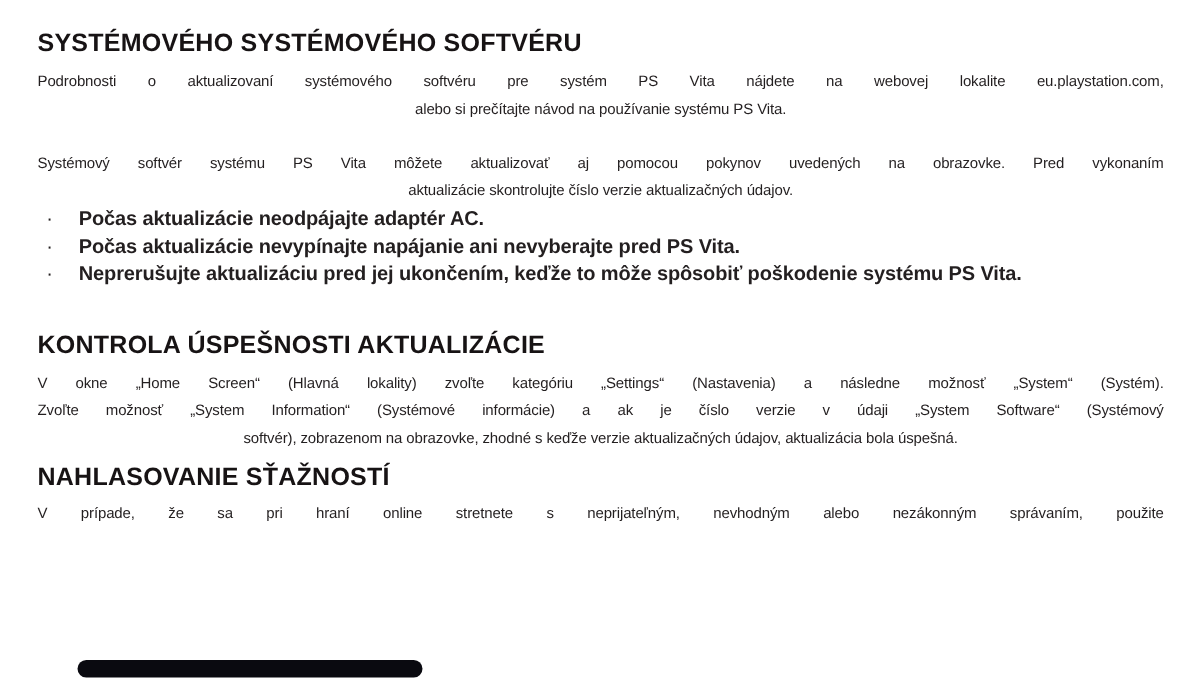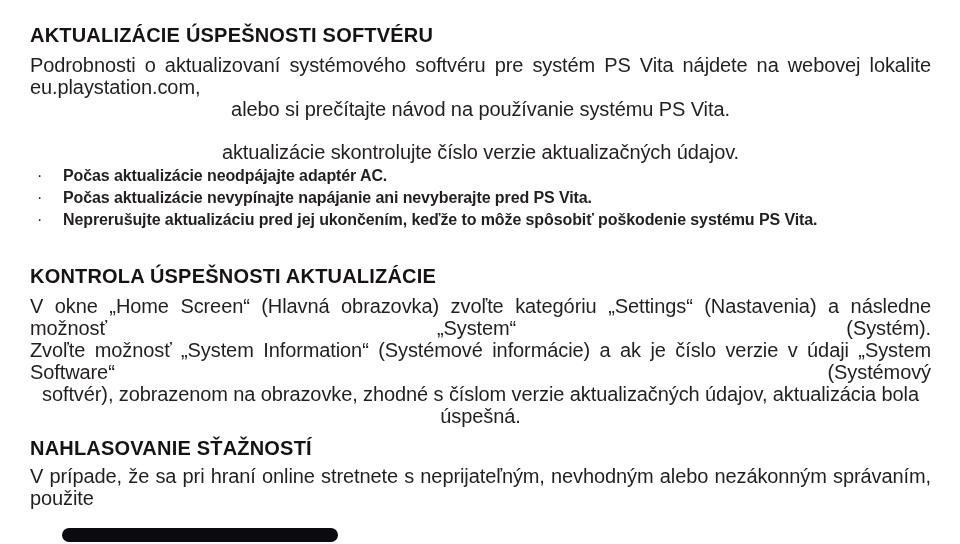--- a/index.html
+++ b/index.html
@@ -21,21 +21,21 @@
   .heading {
     font-size: 20px;
     line-height: 24px;
     font-weight: 700;
     color: #171314;
     letter-spacing: 0.2px;
   }
   #h-update { margin: 0 0 7px 0; }
   #h-verify { margin: 33px 0 7px 0; }
   #h-report { margin: 9px 0 5px 0; }
-  .para { font-size: 20px; line-height: 22px; letter-spacing: -0.1px; }
+  .para { font-size: 12px; line-height: 22px; letter-spacing: -0.1px; }
   .para.gap-top { margin-top: 21px; }
   .jline { text-align: justify; text-align-last: justify; }
   .lline { text-align: center; }
   .bullets { margin-top: 2px; }
   .bullet { display: flex; font-size: 16px; line-height: 22px; letter-spacing: -0.1px; }
   .bullet .dot { flex: 0 0 26px; padding-left: 7px; font-weight: 400; }
   .bullet .btxt { flex: 1; font-weight: 700; }
   .bold-line { font-weight: 700; }
   .bottom-bar {
     position: absolute;
@@ -46,28 +46,29 @@
     border-radius: 7px;
     background: #0a0a10;
   }
 </style>
 </head>
 <body>
 
 <div class="page">
   <div class="content">
 
-    <div class="heading" id="h-update">AKTUALIZÁCIE ÚSPEŠNOSTI SOFTVÉRU</div>
+    <div class="heading" id="h-update">SYSTÉMOVÉHO SYSTÉMOVÉHO SOFTVÉRU</div>
 
     <div class="para">
       <div class="jline">Podrobnosti o aktualizovaní systémového softvéru pre systém PS Vita nájdete na webovej lokalite eu.playstation.com,</div>
       <div class="lline">alebo si prečítajte návod na používanie systému PS Vita.</div>
     </div>
 
     <div class="para gap-top">
+      <div class="jline">Systémový softvér systému PS Vita môžete aktualizovať aj pomocou pokynov uvedených na obrazovke. Pred vykonaním</div>
       <div class="lline">aktualizácie skontrolujte číslo verzie aktualizačných údajov.</div>
     </div>
 
     <div class="bullets">
       <div class="bullet">
         <span class="dot">·</span>
         <span class="btxt">Počas aktualizácie neodpájajte adaptér AC.</span>
       </div>
       <div class="bullet">
         <span class="dot">·</span>
@@ -75,23 +76,23 @@
       </div>
       <div class="bullet">
         <span class="dot">·</span>
         <span class="btxt">Neprerušujte aktualizáciu pred jej ukončením, keďže to môže spôsobiť poškodenie systému PS Vita.</span>
       </div>
     </div>
 
     <div class="heading" id="h-verify">KONTROLA ÚSPEŠNOSTI AKTUALIZÁCIE</div>
 
     <div class="para">
-      <div class="jline">V okne „Home Screen“ (Hlavná obrazovka) zvoľte kategóriu „Settings“ (Nastavenia) a následne možnosť „System“ (Systém).</div>
+      <div class="jline">V okne „Home Screen“ (Hlavná lokality) zvoľte kategóriu „Settings“ (Nastavenia) a následne možnosť „System“ (Systém).</div>
       <div class="jline">Zvoľte možnosť „System Information“ (Systémové informácie) a ak je číslo verzie v údaji „System Software“ (Systémový</div>
-      <div class="lline">softvér), zobrazenom na obrazovke, zhodné s číslom verzie aktualizačných údajov, aktualizácia bola úspešná.</div>
+      <div class="lline">softvér), zobrazenom na obrazovke, zhodné s keďže verzie aktualizačných údajov, aktualizácia bola úspešná.</div>
     </div>
 
     <div class="heading" id="h-report">NAHLASOVANIE SŤAŽNOSTÍ</div>
 
     <div class="para">
       <div class="jline">V prípade, že sa pri hraní online stretnete s neprijateľným, nevhodným alebo nezákonným správaním, použite</div>
     </div>
 
   </div>
 

